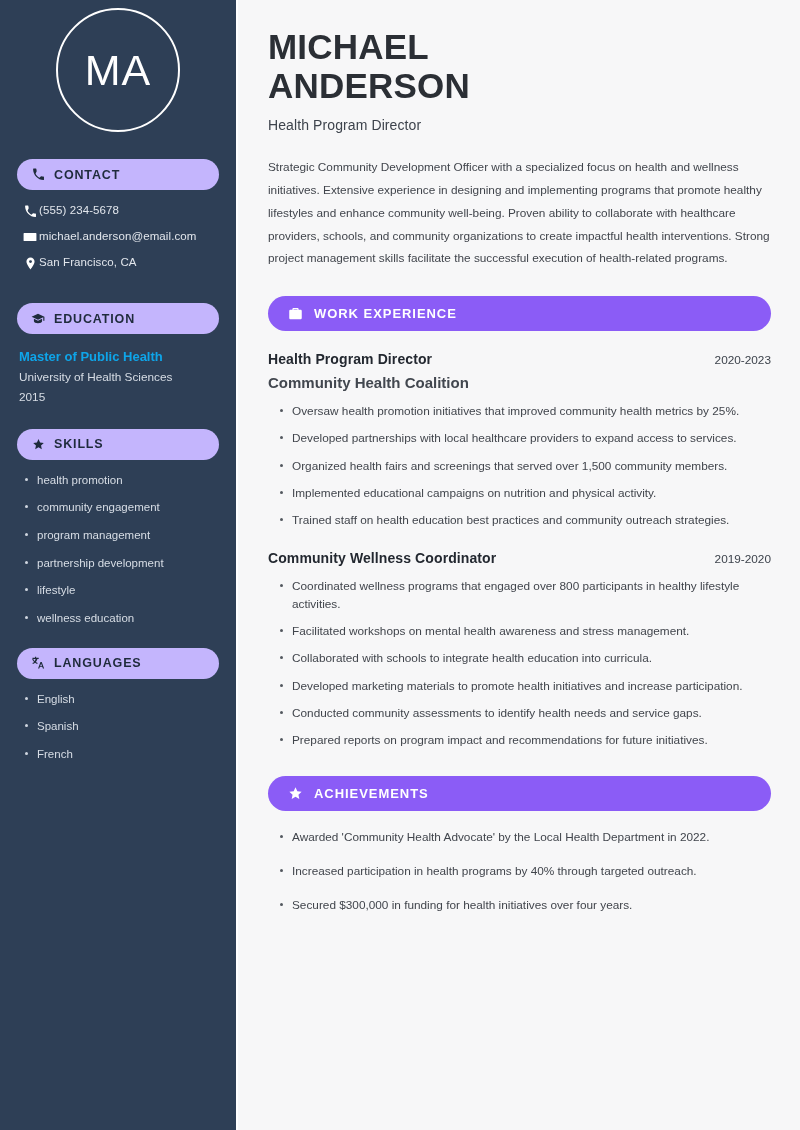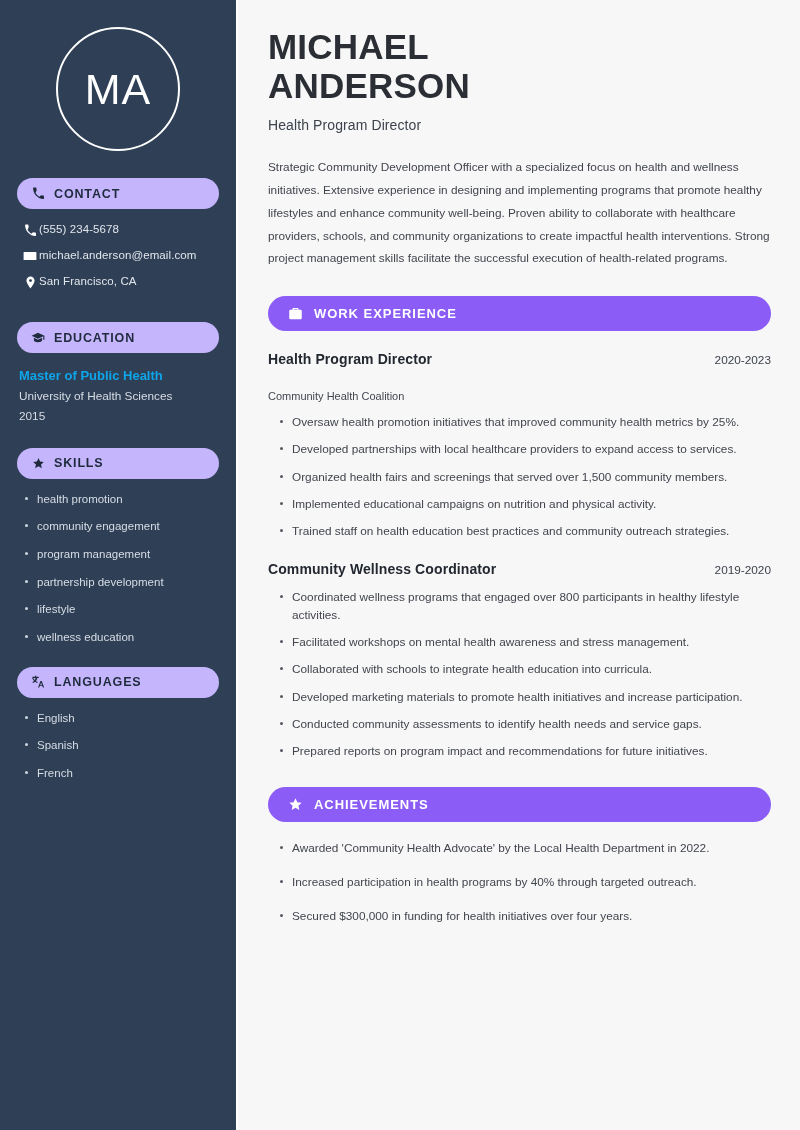--- a/index.html
+++ b/index.html
@@ -27,21 +27,21 @@
     flex: 0 0 238px;
     background: #2e3f56;
     padding: 0 17px;
     position: relative;
     border-right: 2px solid #ffffff;
   }
 
   .avatar-wrap {
     display: flex;
     justify-content: center;
-    padding-top: 27px;
+    padding-top: 8px;
   }
   .avatar {
     width: 124px;
     height: 124px;
     border-radius: 50%;
     border: 2px solid #ffffff;
     display: flex;
     align-items: center;
     justify-content: center;
   }
@@ -199,23 +199,24 @@
     font-size: 14px;
     font-weight: bold;
     letter-spacing: 0.1px;
   }
   .job-dates {
     color: #3d434c;
     font-size: 11.8px;
     white-space: nowrap;
   }
   .job-org {
-    margin-top: 23px;
+    margin-top: 7px;
     color: #42474f;
-    font-size: 11px;
+    font-size: 15px;
+    font-weight: bold;
   }
 
   .job-bullets { margin-top: 11px; padding-left: 10px; }
   .mn-bullet {
     position: relative;
     color: #41454c;
     font-size: 11.8px;
     line-height: 1.55;
     padding-left: 14px;
     margin-bottom: 9px;

